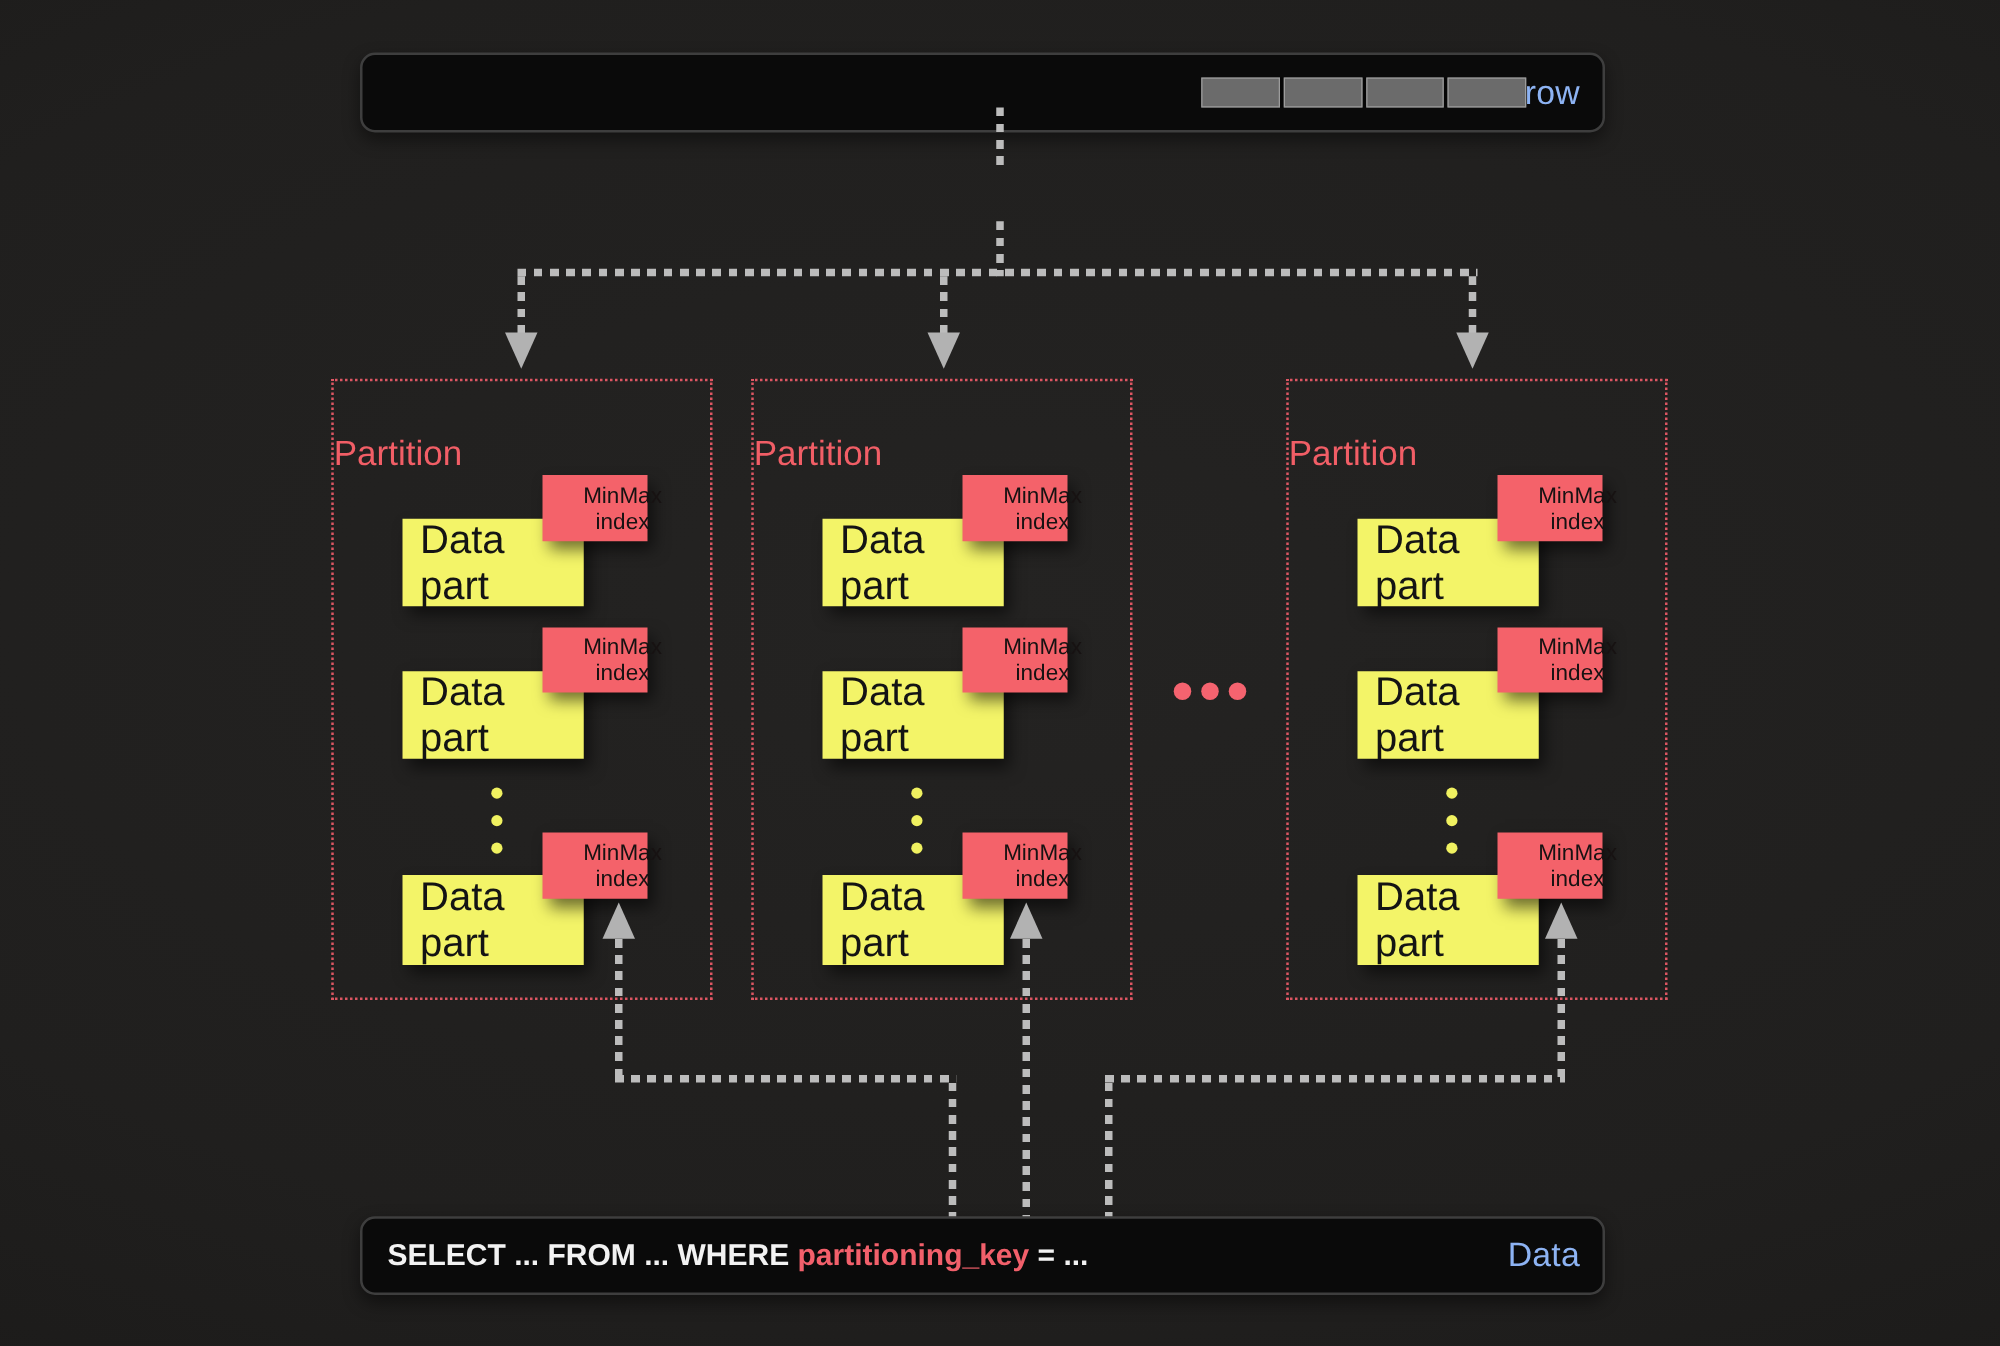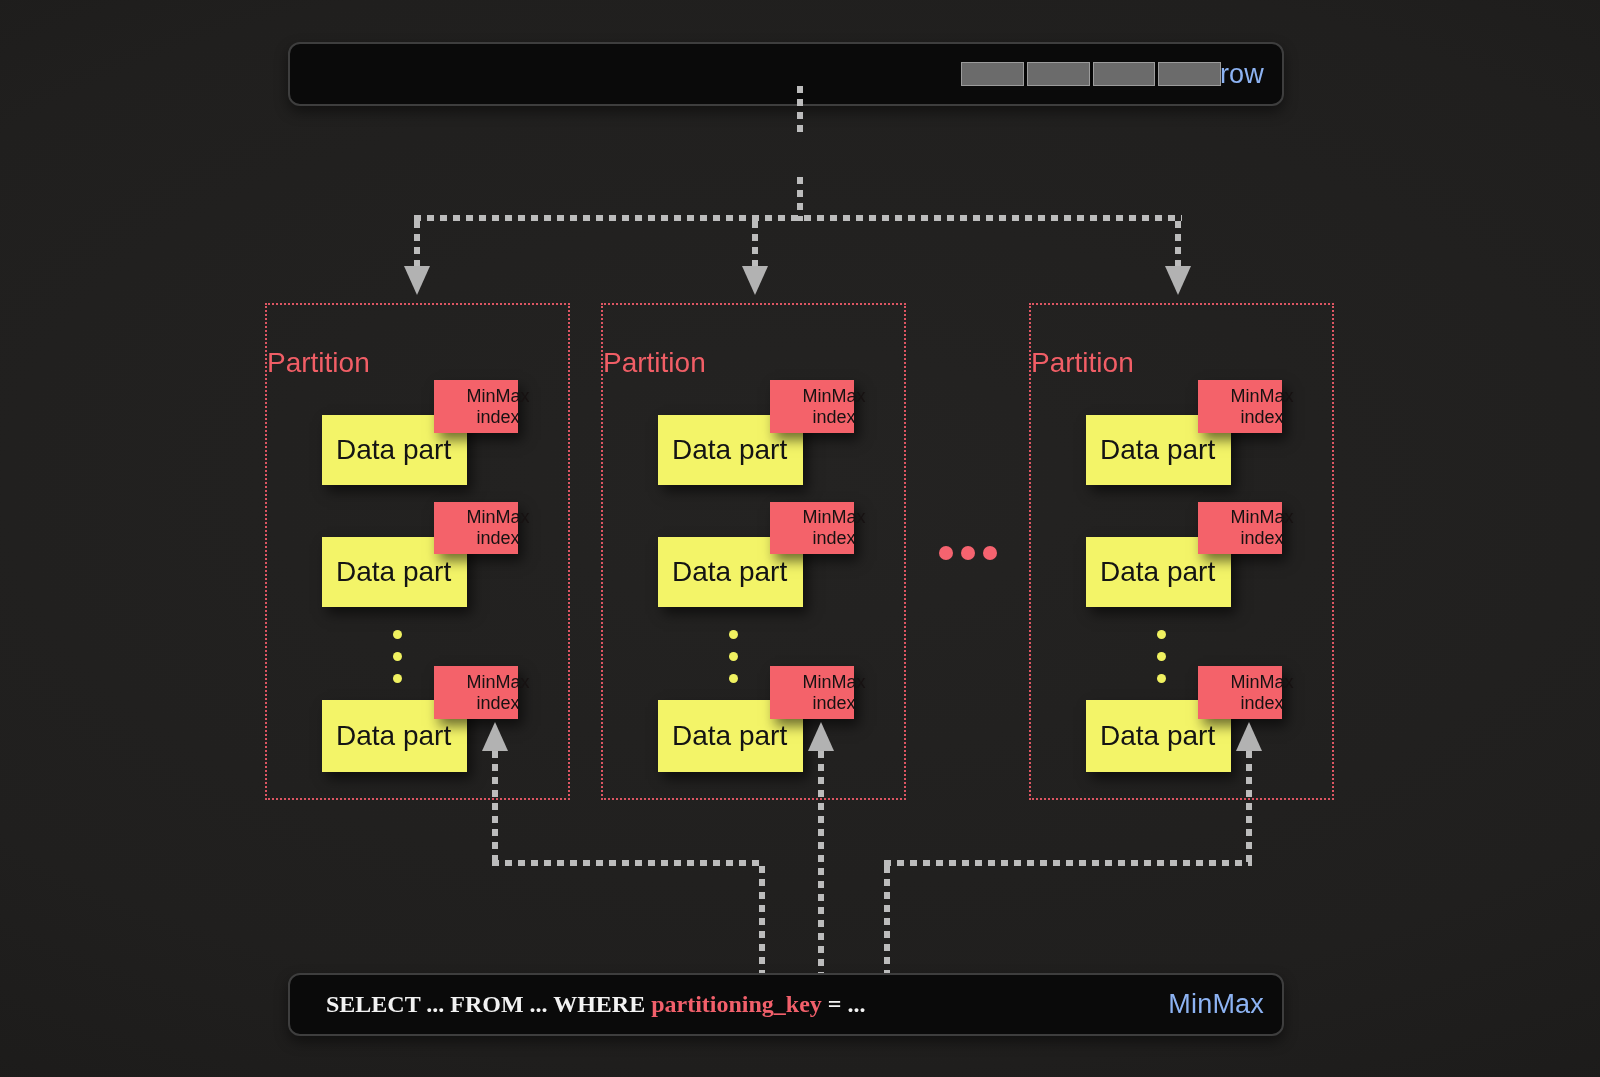--- a/index.html
+++ b/index.html
@@ -64,41 +64,41 @@
   .partition.p2 { left:601px; }
   .partition.p3 { left:1029px; }
   .partition-title {
     position:absolute; top:10px; left:0; width:100%;
     text-align:left; color:#f15e66; font-size:28px;margin-top:32px;
   }
   .datapart {
     position:absolute; left:55px; width:145px; height:70px;
     background:#f3f468; z-index:2;
     display:flex; align-items:center; padding-left:14px;
-    color:#141414; font-size:28px;
+    color:#141414; font-size:32px;
     box-shadow:5px 7px 12px rgba(0,0,0,0.55);
   }
   .dp1 { top:110px; } .dp2 { top:232px; } .dp3 { top:395px; height:72px; }
   .minmax {
     position:absolute; left:167px; width:84px; height:53px;
     background:#f4626a; z-index:3;
     display:flex; align-items:center; justify-content:center; text-align:center;
     color:#171212; font-size:18px; line-height:21px;
     box-shadow:5px 7px 12px rgba(0,0,0,0.55);
     padding-left:44px;
   }
   .mm1 { top:75px; } .mm2 { top:197px; height:52px; } .mm3 { top:361px; }
   .ydots { position:absolute; left:126px; top:325px; display:flex; flex-direction:column; gap:13px; }
   .ydots span { width:9px; height:9px; border-radius:50%; background:#f0f160; }
   
   .pdots { position:absolute; left:939px; top:546px; display:flex; gap:8px; z-index:1; }
   .pdots span { width:14px; height:14px; border-radius:50%; background:#f5636f; }
   
   .query-code {
-    padding-left:36px; font-family:Liberation Serif, serif;
+    padding-left:20px; font-family:Liberation Sans, sans-serif;
     font-size:24px; font-weight:bold; color:#f2f2f2; white-space:pre;
   }
   .query-code .hl { color:#f2606b; }
 </style>
 </head>
 <body>
 
 <div class="stage">
 
   <div class="bar top">
@@ -215,16 +215,16 @@
   <div class="dotv" style="left:818px;  top:751px; height:222px;"></div>
   <div class="dotv" style="left:1246px; top:751px; height:115px;"></div>
   <div class="doth" style="left:492px; top:860px; width:273px;"></div>
   <div class="doth" style="left:884px; top:860px; width:368px;"></div>
   <div class="dotv" style="left:759px; top:866px; height:107px;"></div>
   <div class="dotv" style="left:884px; top:866px; height:107px;"></div>
 
 
   <div class="bar bottom">
     <div class="query-code"><span>SELECT ... FROM ... WHERE </span><span class="hl">partitioning_key</span><span> = ...</span></div>
-    <span class="bar-label">MinMax</span>
+    <span class="bar-label">Data</span>
   </div>
 
 </div>
 
 </body></html>

